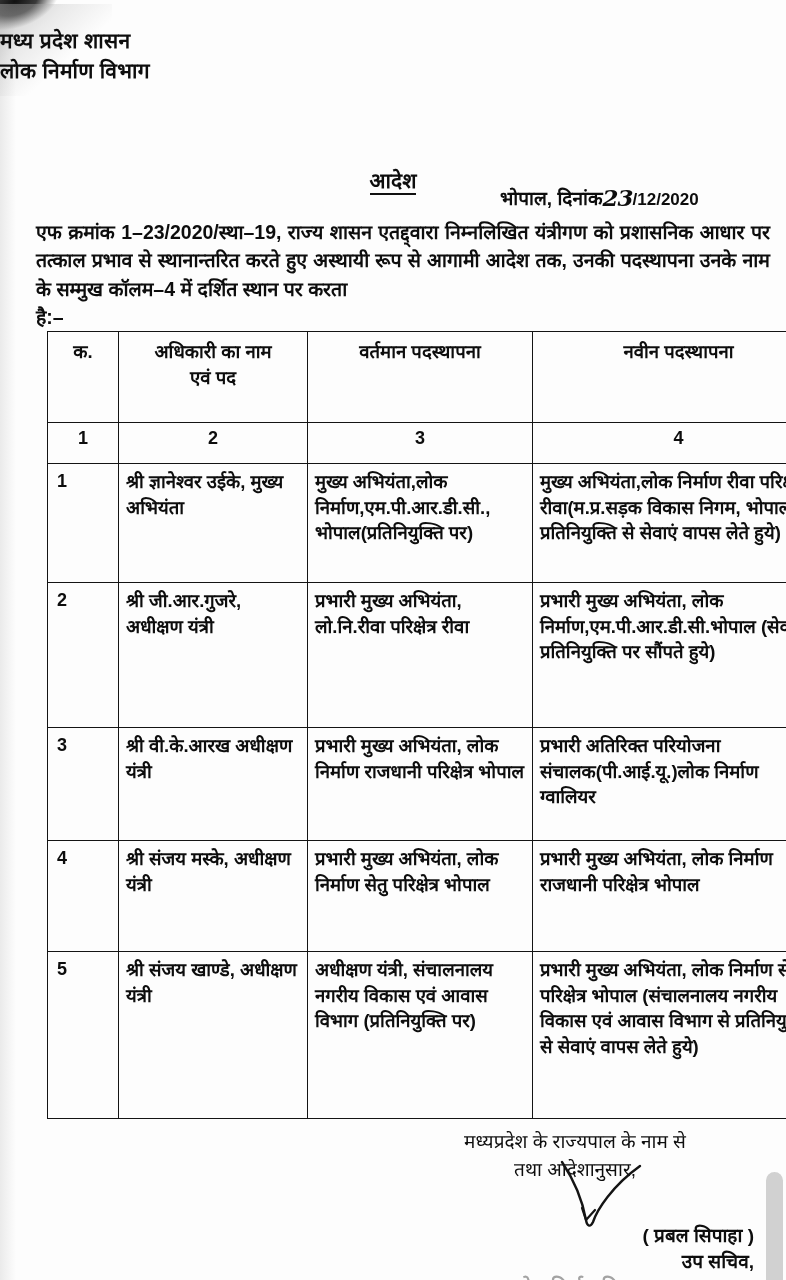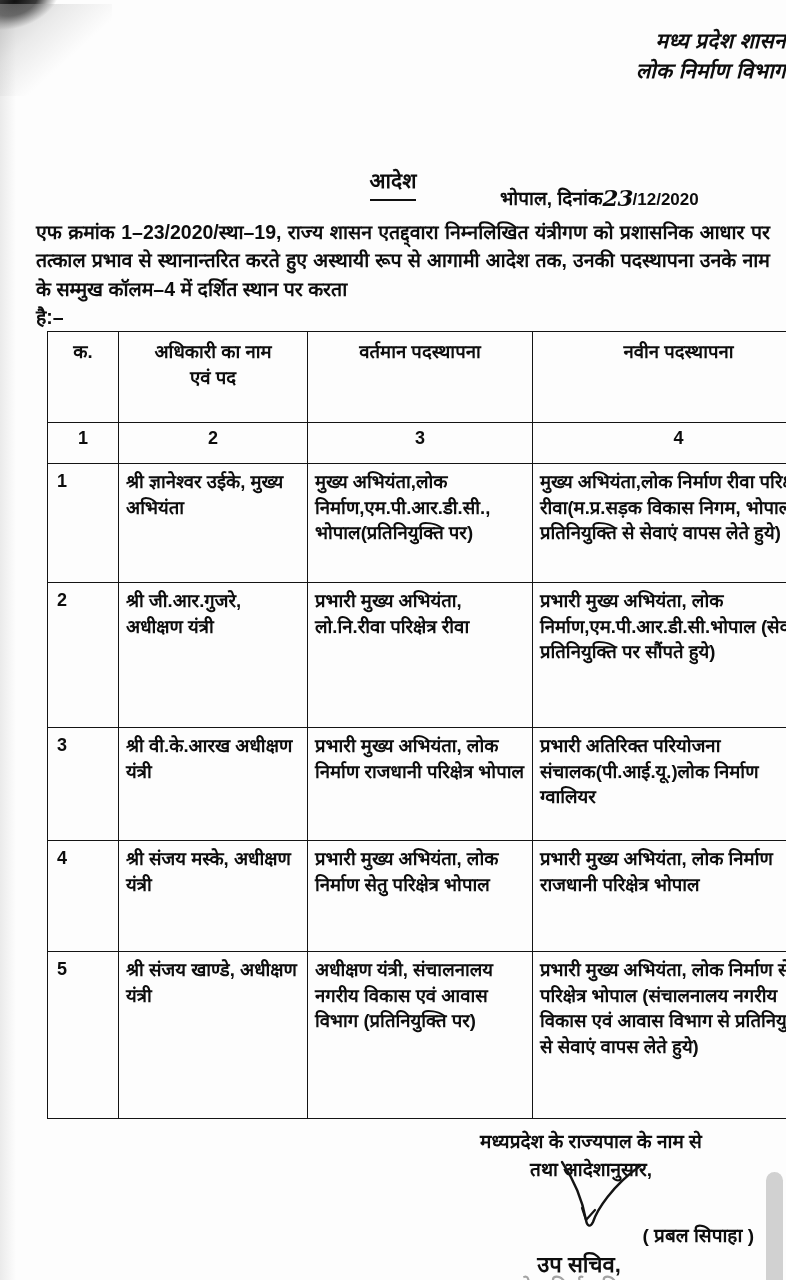--- a/index.html
+++ b/index.html
@@ -56,43 +56,42 @@
     border-radius: 9px 9px 0 0;
     opacity: 0.85;
   }
 
   
   .doc-header {
     position: absolute;
     top: 26px;
     left: 0;
     width: 786px;
-    text-align: right;
+    text-align: left;
     line-height: 1.42;
-    font-style: italic;
   }
   .doc-header .hline {
     font-size: 21px;
     font-weight: bold;
     letter-spacing: 0.3px;
   }
   .doc-header .hline.small { font-size: 20px; }
 
   .order-title {
     position: absolute;
     top: 166px;
     left: 0;
     width: 786px;
     text-align: center;
     font-size: 21px;
     font-weight: bold;
   }
   .order-title span {
     border-bottom: 2px solid #111;
-    padding-bottom: 7px;
+    padding-bottom: 1px;
   }
 
   .date-line {
     position: absolute;
     top: 184px;
     left: 500px;
     font-size: 19px;
     font-weight: bold;
     white-space: nowrap;
   }
@@ -170,43 +169,43 @@
   .tbl tbody tr.r3 td { height: 98px; }
   .tbl tbody tr.r4 td { height: 96px; }
   .tbl tbody tr.r5 td { height: 152px; }
 
   .tbl .ln { display: block; white-space: pre-wrap; }
 
   
   .sign-block {
     position: absolute;
     top: 1128px;
-    left: 416px;
+    left: 400px;
     width: 350px;
     text-align: center;
     font-size: 19px;
-    font-weight: bold;
+    font-weight: normal;
     line-height: 1.45;
   }
   .sign-name {
     position: absolute;
     top: 1222px;
     left: 404px;
     width: 350px;
     text-align: right;
     font-size: 19px;
     font-weight: bold;
   }
   .sign-desig {
     position: absolute;
     top: 1248px;
     left: 404px;
     width: 350px;
-    text-align: center;
-    font-size: 22px;
+    text-align: right;
+    font-size: 19px;
     font-weight: bold;
   }
   .sign-cut {
     position: absolute;
     top: 1273px;
     left: 430px;
     width: 300px;
     height: 9px;
     overflow: hidden;
     font-size: 19px;

